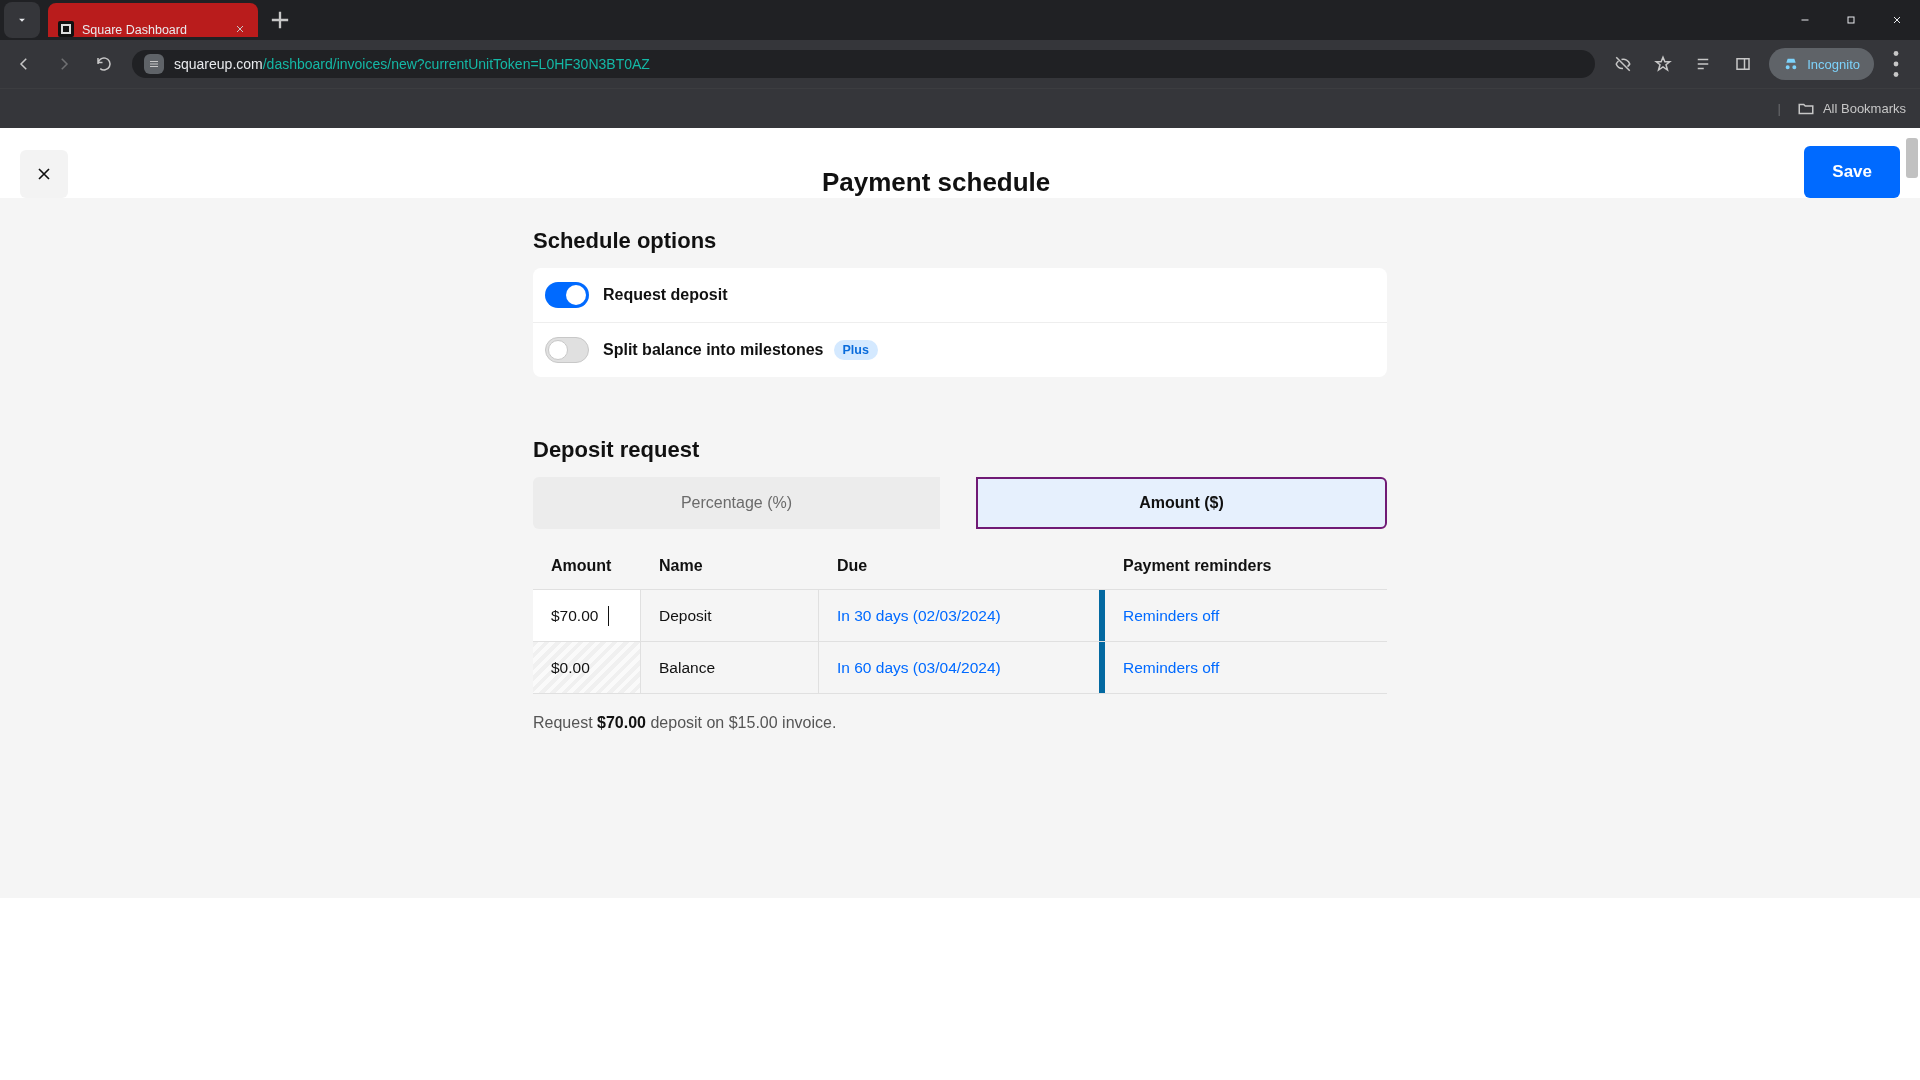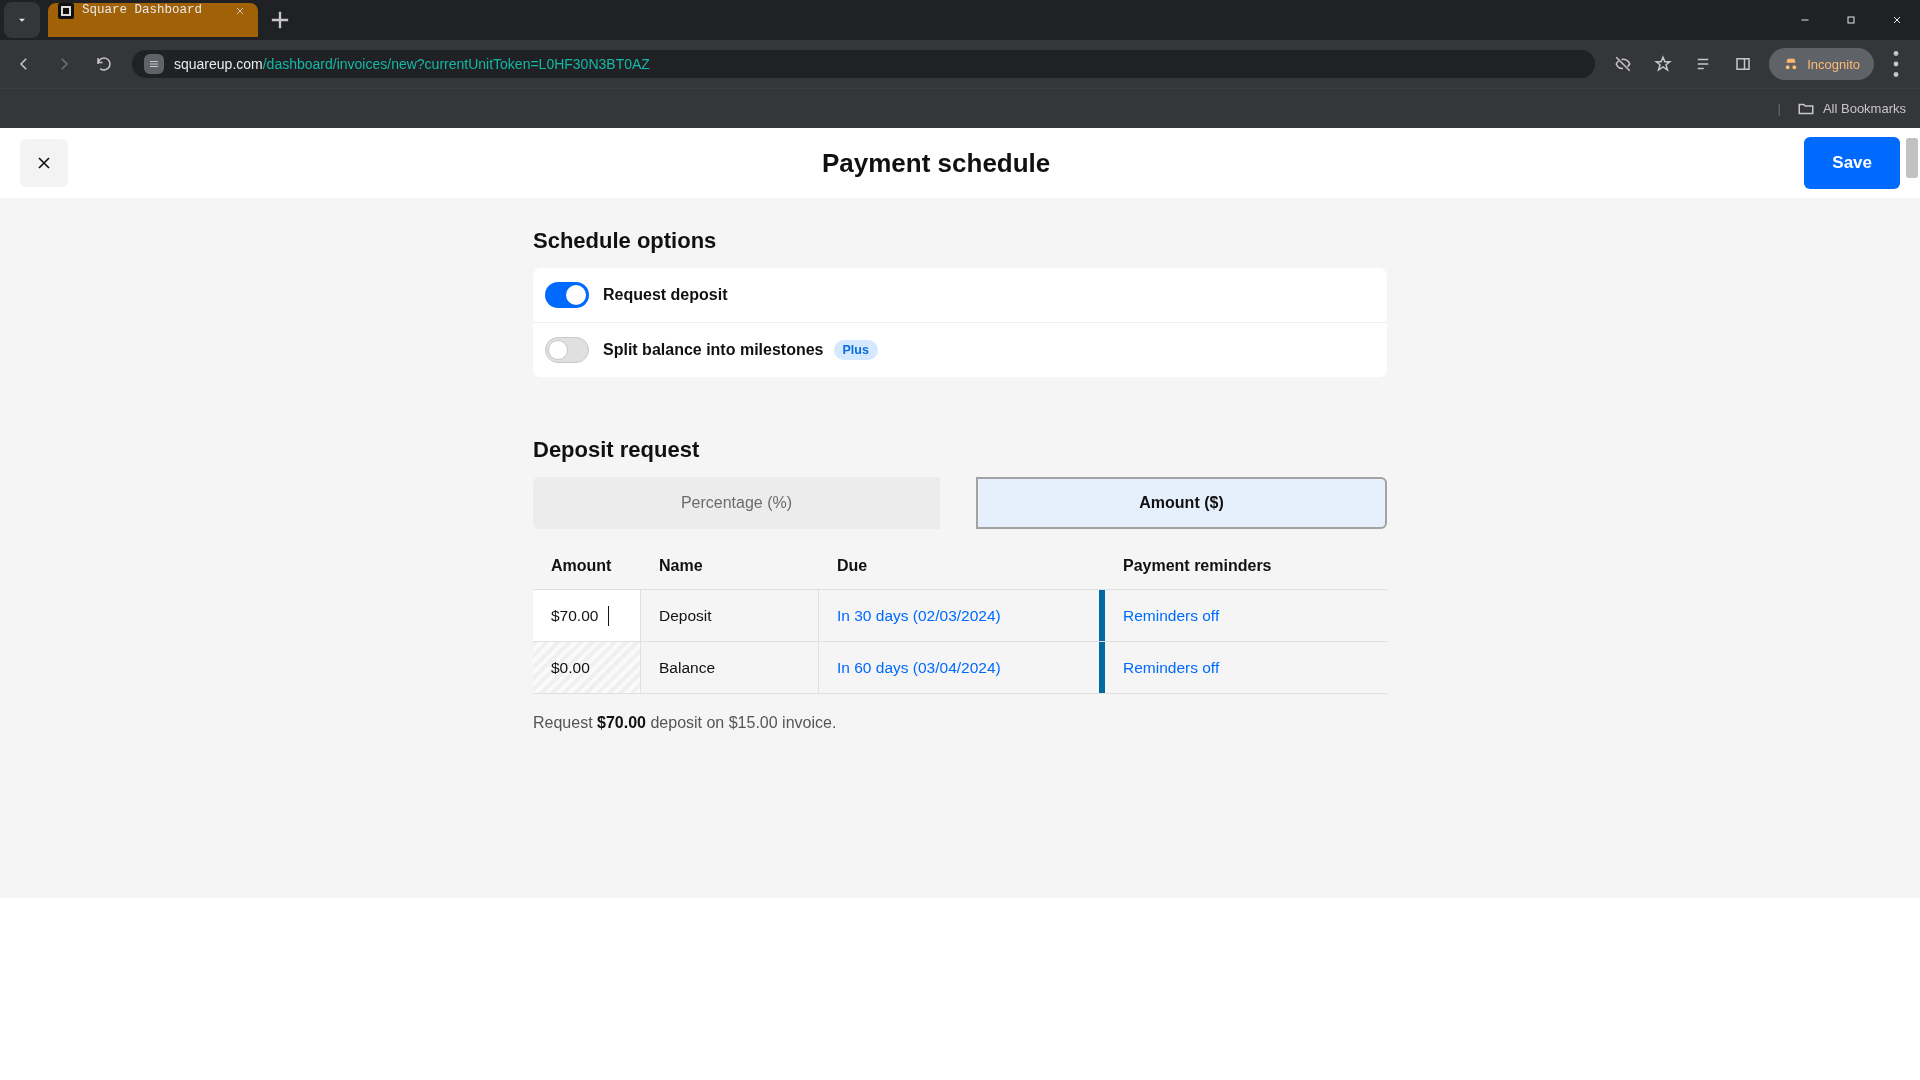--- a/index.html
+++ b/index.html
@@ -3,52 +3,52 @@
 <meta charset="utf-8">
 <style>
 * { box-sizing: border-box; margin: 0; padding: 0; }
 body { font-family: -apple-system, BlinkMacSystemFont, "Segoe UI", Helvetica, Arial, sans-serif; background: #fff; }
 
 
 .browser-chrome { background: #202124; color: #e8eaed; }
 .tab-bar { display: flex; align-items: center; height: 40px; }
 .tab-menu-btn { width: 36px; height: 36px; display:flex; align-items:center; justify-content:center; margin-left: 4px; border-radius: 8px; background: #35363a; }
 .tab-menu-btn svg { width: 14px; height: 14px; fill: #c7c7c7; }
-.tab { display:flex; align-items:flex-start; height: 34px; background: #a16207; border-radius: 8px 8px 0 0; padding: 0 10px; margin-left: 8px; min-width: 210px; color: #e8eaed; font-size: 12.5px; font-family: Liberation Mono, monospace; }
+.tab { display:flex; align-items:flex-end; height: 34px; background: #b91c1c; border-radius: 8px 8px 0 0; padding: 0 10px; margin-left: 8px; min-width: 210px; color: #e8eaed; font-size: 12.5px; }
 .tab-favicon { width: 16px; height: 16px; background: #111; border-radius: 2px; margin-right: 8px; position: relative; }
 .tab-favicon::after { content:""; position:absolute; inset:3px; border:2px solid #ddd; }
 .tab-title { flex:1; }
 .tab-close { width: 16px; height:16px; display:flex; align-items:center; justify-content:center; color:#c7c7c7; }
 .tab-close svg { width:12px; height:12px; }
 .new-tab { width:28px; height:28px; display:flex; align-items:center; justify-content:center; margin-left:8px; color:#c7c7c7; }
 .window-controls { margin-left:auto; display:flex; }
 .window-controls > div { width:46px; height:40px; display:flex; align-items:center; justify-content:center; color:#e8eaed; }
 .window-controls svg { width:12px; height:12px; }
 
 .toolbar-row { display:flex; align-items:center; height:48px; background:#35363a; padding: 0 6px; gap: 4px; }
 .nav-btn { width:36px; height:36px; display:flex; align-items:center; justify-content:center; border-radius:50%; color:#c7c7c7; }
 .nav-btn.disabled { opacity: .4; }
 .nav-btn svg { width:18px; height:18px; }
 .url-bar { flex:1; height:28px; background:#202124; border-radius:18px; display:flex; align-items:center; padding: 0 12px; color:#c7c7c7; font-size: 14px; margin: 0 6px; }
 .site-chip { width:20px; height:20px; display:flex; align-items:center; justify-content:center; background:#5f6368; border-radius: 6px; margin-right: 10px; font-size:10px; }
 .url-text { color:#e8eaed; }
 .url-path { color:#14b8a6; }
 .tb-icon { width:36px; height:36px; display:flex; align-items:center; justify-content:center; color:#c7c7c7; }
 .tb-icon svg { width:18px; height:18px; }
-.incognito-chip { display:flex; align-items:center; gap:8px; background:#5f6368; color:#fdba74; height:32px; border-radius:16px; padding:0 14px; font-size:13px; margin-left:4px;justify-content:center; }
+.incognito-chip { display:flex; align-items:center; gap:8px; background:#5f6368; color:#7dd3fc; height:32px; border-radius:16px; padding:0 14px; font-size:13px; margin-left:4px;justify-content:center; }
 .menu-dots { width:36px; height:36px; display:flex; align-items:center; justify-content:center; color:#c7c7c7; }
 
 .bookmarks-row { display:flex; align-items:center; justify-content:flex-end; height:40px; background:#35363a; padding: 0 14px; color:#c7c7c7; font-size:13px; border-top:1px solid #3c3d40; }
 .bookmarks-row .sep { color:#6a6b6e; margin-right: 16px; }
 .bookmarks-row span { display:flex; align-items:center; gap:8px; }
 .bookmarks-row svg { width:18px; height:18px; }
 
 
 .page-wrap { background:#fff; }
-.app-header { display:flex; align-items:center; height:70px; padding: 0 20px; }
+.app-header { display:flex; align-items:flex-end; height:70px; padding: 0 20px; }
 .close-btn { width:48px; height:48px; border-radius:6px; background:#f3f3f3; display:flex; align-items:center; justify-content:center; }
 .close-btn svg { width:20px; height:20px; color:#111; }
 .header-title { flex:1; text-align:center; font-weight:700; font-size:26px; color:#111; }
 .save-btn { background:#006aff; color:#fff; border:none; border-radius:6px; height:52px; padding: 0 28px; font-size:17px; font-weight:600; }
 
 .content-area { background:#f5f5f5; padding: 30px 0 60px; min-height: 700px; }
 .section-title { width: 854px; margin: 0 auto 14px; font-size:22px; font-weight:700; color:#111; }
 .card { width: 854px; margin: 0 auto; background:#fff; border-radius:8px; }
 .option-row { display:flex; align-items:center; padding: 14px 12px; }
 .option-row + .option-row { border-top: 1px solid #eee; }
@@ -60,21 +60,21 @@
 .toggle.off::after { content:""; position:absolute; left:2px; top:2px; width:20px; height:20px; background:#fff; border-radius:50%; border:1px solid #c8c8c8; box-sizing:border-box; }
 
 .option-label { margin-left: 14px; font-size:16px; font-weight:600; color:#111; }
 .plus-badge { background:#d4e9ff; color:#0a6cdc; font-size:12.5px; font-weight:600; padding:3px 9px; border-radius:10px; margin-left:10px; }
 
 .spacer { height: 60px; }
 
 .tab-toggle { width:854px; margin: 0 auto; display:flex;gap:36px; }
 .tab-opt { flex:1; height:52px; display:flex; align-items:center; justify-content:center; font-size:16px; font-weight:500; }
 .tab-opt.inactive { background:#ececec; color:#6b6b6b; border-radius:6px 0 0 6px; }
-.tab-opt.active { background:#e6f0fd; color:#111; border:2px solid #a3a3a3; border-radius:0 6px 6px 0; font-weight:600; }
+.tab-opt.active { background:#e6f0fd; color:#111; border:2px solid #701a75; border-radius:0 6px 6px 0; font-weight:600; }
 
 .dep-table { width:854px; margin: 28px auto 0; }
 .thead { display:flex; padding: 0 18px 14px; border-bottom:1px solid #e0e0e0; }
 .thead > div { font-size:16px; font-weight:700; color:#111; }
 .col-amt { width:108px; }
 .col-name { width:178px; }
 .col-due { width:286px; }
 .col-rem { flex:1; }
 
 .trow { display:flex; align-items:center; padding: 0; border-bottom:1px solid #e0e0e0; height:52px; }

